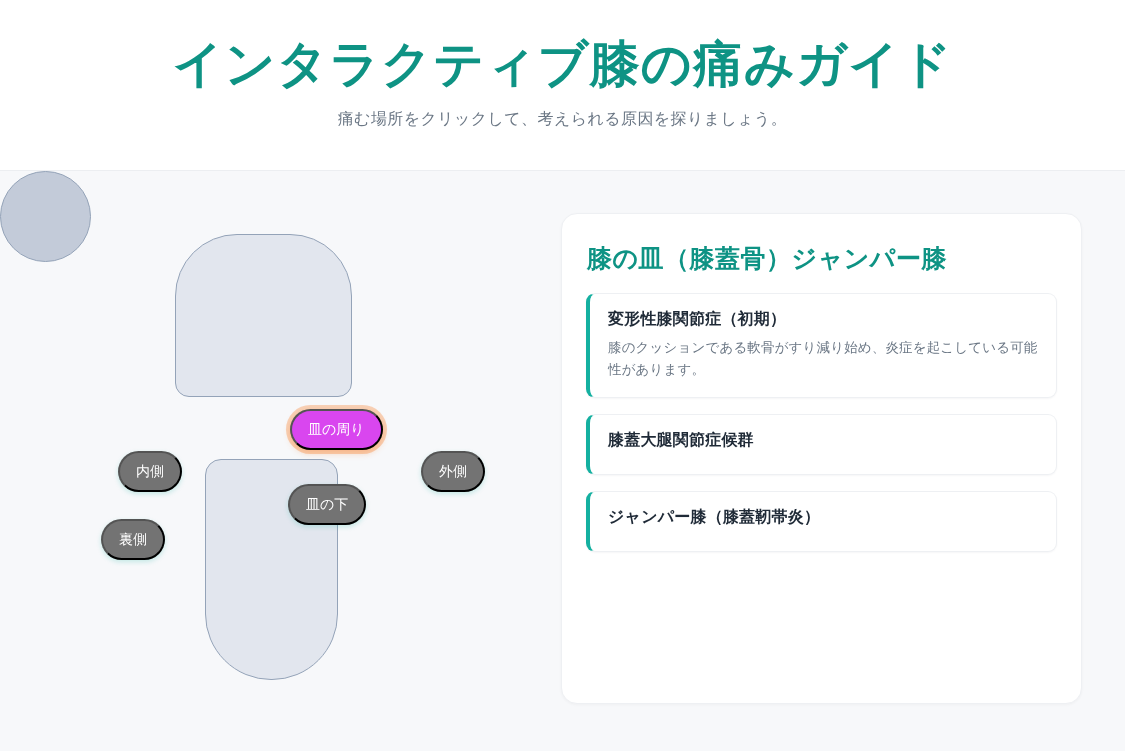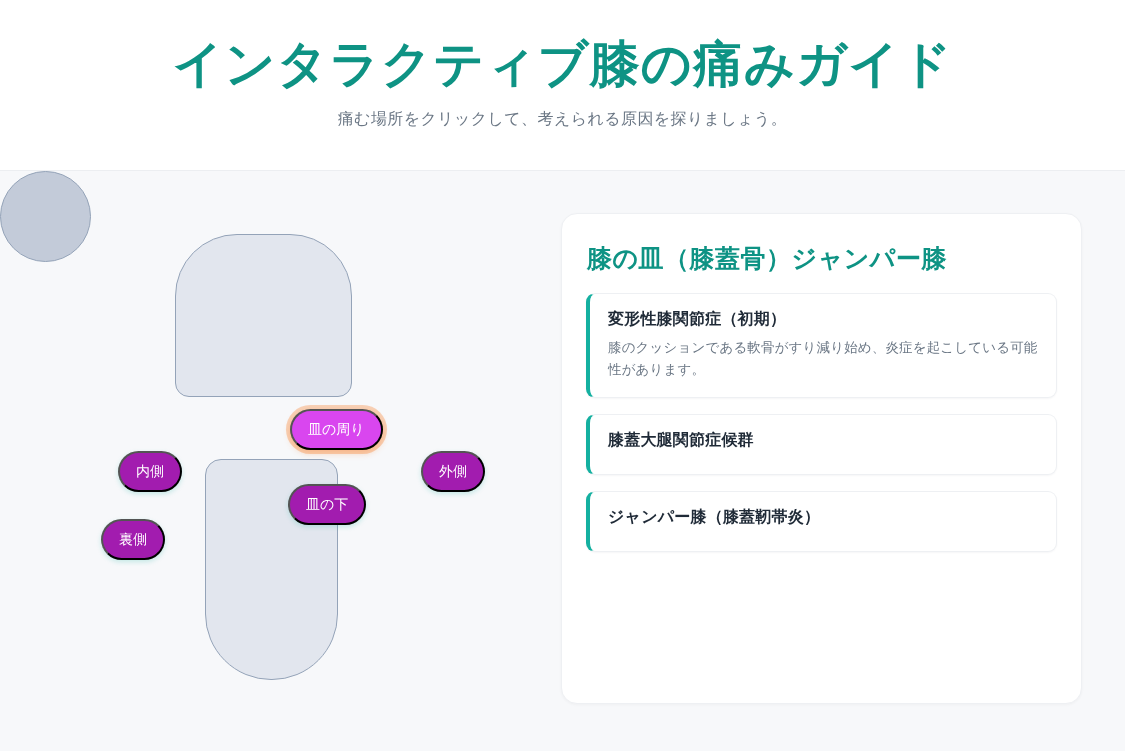--- a/index.html
+++ b/index.html
@@ -103,21 +103,21 @@
 
   
   .hotspot {
     position: absolute;
     display: inline-flex;
     align-items: center;
     justify-content: center;
     font-size: 14px;
     line-height: 1;
     color: #ffffff;
-    background: #a21caf;
+    background: #737373;
     border-radius: 999px;
     padding: 11px 16px 12px;
     cursor: pointer;
     white-space: nowrap;
     box-shadow: 0 2px 5px rgba(20,176,160,0.22);
     user-select: none;
   }
 
   .hotspot.is-active {
     background: #d946ef;

